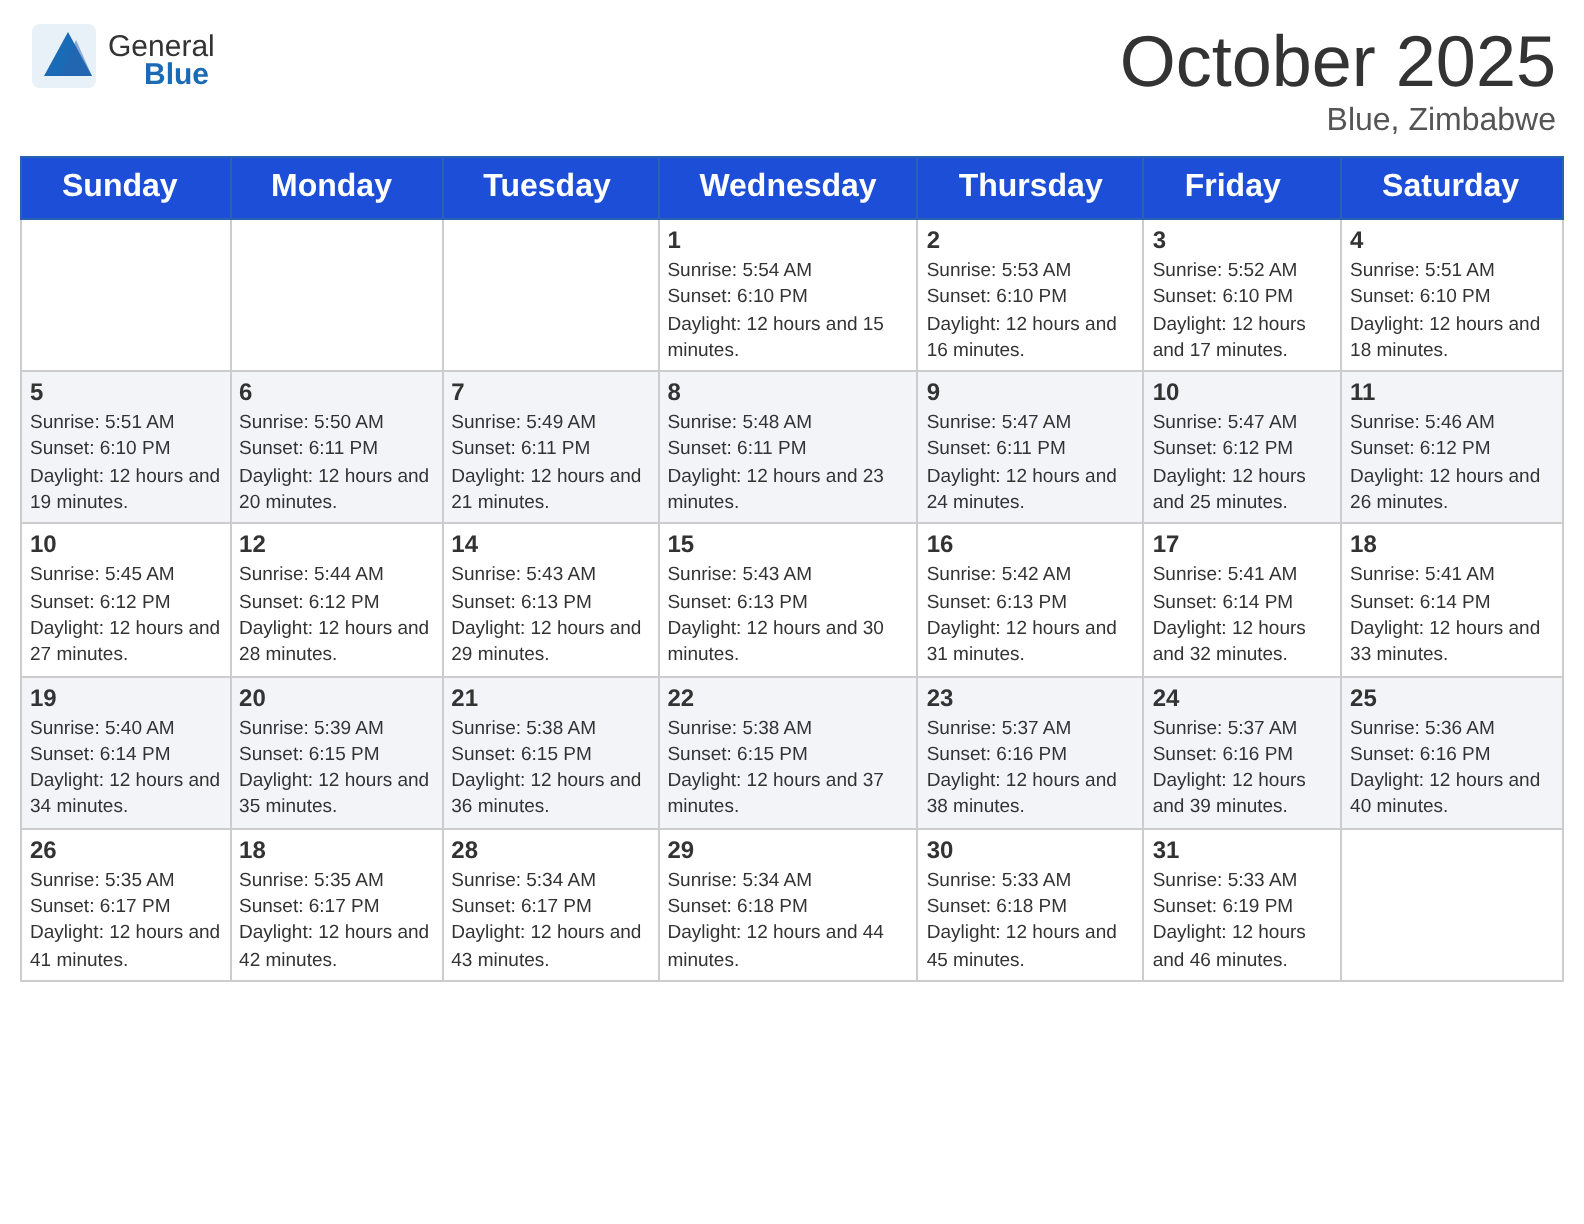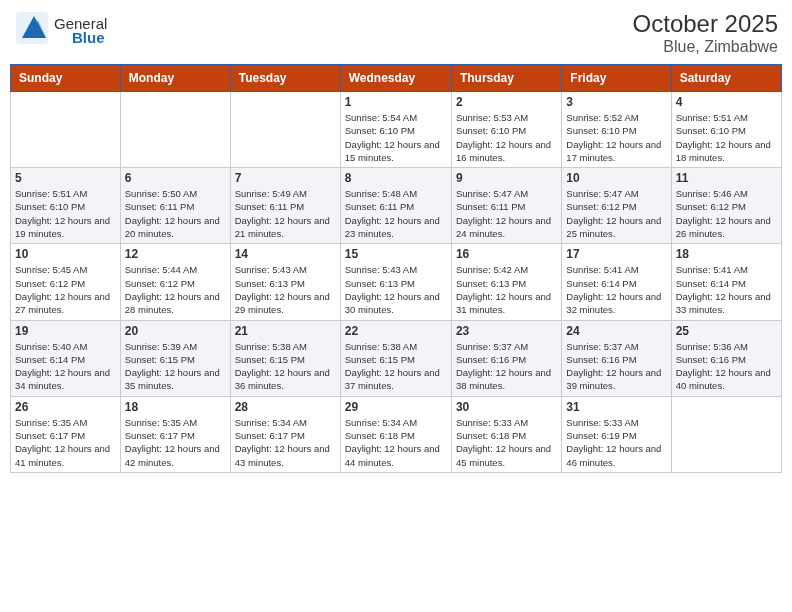--- a/index.html
+++ b/index.html
@@ -16,29 +16,29 @@
       align-items: flex-start;
       margin-bottom: 8px;
       padding: 0 4px;
     }
     .logo {
       display: flex;
       align-items: flex-end;
       gap: 4px;
     }
     .title-area { text-align: right; }
-    .month-title { font-size: 24px; color: #333; font-weight: normal; }
+    .month-title { font-size: 36px; color: #333; font-weight: normal; }
     .location { font-size: 16px; color: #555; }
     .calendar { width: 100%; border-collapse: collapse; }
     .calendar th {
-      background: #c2410c;
+      background: #1d4ed8;
       color: #fff;
-      font-size: 12px;
+      font-size: 16px;
       font-weight: bold;
-      padding: 6px 8px;
+      padding: 6px 20px;
       text-align: left;
       border: 1px solid #2962b0;
     }
     .calendar td {
       vertical-align: top;
       border: 1px solid #ccc;
       padding: 3px 4px;
       width: 113px;
       min-height: 80px;
       font-size: 10px;

